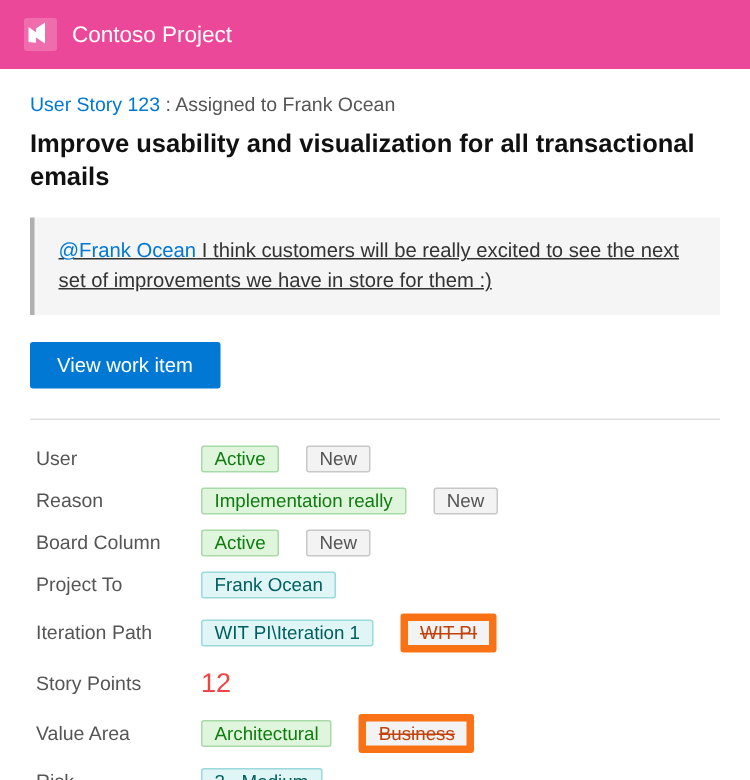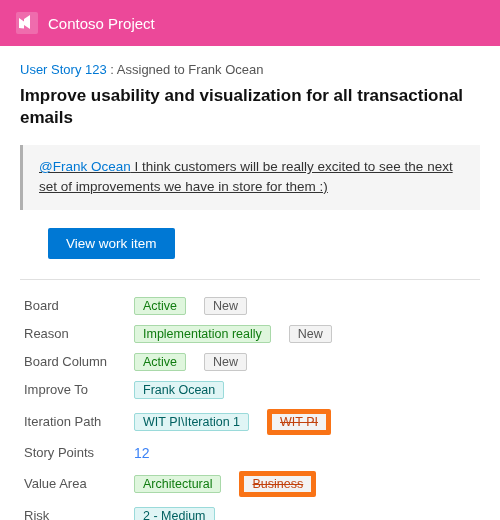--- a/index.html
+++ b/index.html
@@ -78,21 +78,20 @@
     
     .view-btn {
       background: #0078d4;
       color: white;
       border: none;
       padding: 8px 18px;
       font-size: 13.5px;
       cursor: pointer;
       border-radius: 2px;
       margin-bottom: 20px;
-      margin-left: 28px;
     }
 
     
     .divider {
       border: none;
       border-top: 1px solid #e0e0e0;
       margin-bottom: 12px;
     }
 
     
@@ -141,22 +140,22 @@
       background: #f3f3f3;
       color: #c2410c;
       border: 5px solid #f97316;
     }
     .tag-teal {
       background: #e0f5f5;
       color: #006060;
       border: 1px solid #9adada;
     }
     .plain-value {
-      color: #3b82f6;
-      font-size: 14px;
+      color: #ef4444;
+      font-size: 18px;
     }
   </style>
 </head>
 <body>
 
 <div class="header">
   <svg class="header-logo" viewBox="0 0 22 22" fill="none" xmlns="http://www.w3.org/2000/svg">
     <rect width="22" height="22" rx="2" fill="white" fill-opacity="0.2"></rect>
     <path d="M3 16V6l5 3.5V7l6-4v14l-6-4v3.5L3 16z" fill="white"></path>
   </svg>
@@ -180,21 +179,21 @@
 
   
   <button class="view-btn">View work item</button>
 
   <hr class="divider">
 
   
   <table class="fields-table">
     <tbody id="fields-body">
         <tr>
-          <td class="field-label">Board</td>
+          <td class="field-label">User</td>
           <td>
             <div class="field-value">
               <span class="tag tag-green">Active</span>
               <span class="tag tag-gray">New</span>
             </div>
           </td>
         </tr>
         <tr>
           <td class="field-label">Reason</td>
           <td>
@@ -207,21 +206,21 @@
         <tr>
           <td class="field-label">Board Column</td>
           <td>
             <div class="field-value">
               <span class="tag tag-green">Active</span>
               <span class="tag tag-gray">New</span>
             </div>
           </td>
         </tr>
         <tr>
-          <td class="field-label">Improve To</td>
+          <td class="field-label">Project To</td>
           <td>
             <div class="field-value">
               <span class="tag tag-teal">Frank Ocean</span>
             </div>
           </td>
         </tr>
         <tr>
           <td class="field-label">Iteration Path</td>
           <td>
             <div class="field-value">

